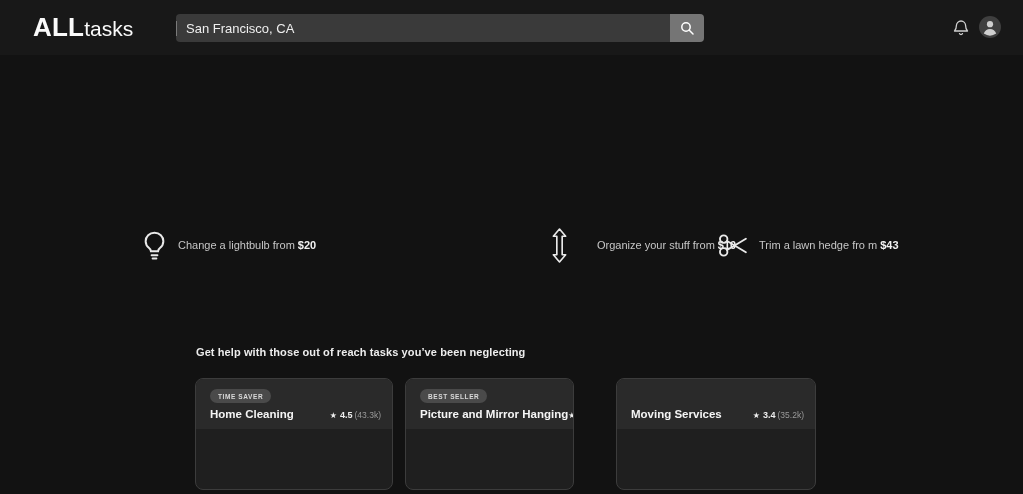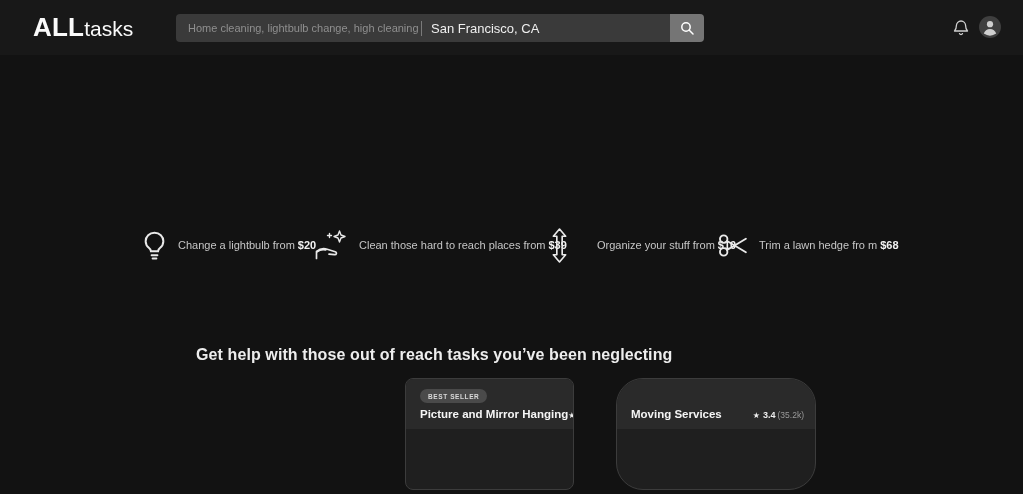--- a/index.html
+++ b/index.html
@@ -31,27 +31,27 @@
   
   .hero { position:absolute; top:130px; left:0; width:100%; text-align:center;
     color:#f2f2f2; font-size:31px; font-weight:700; line-height:36px; letter-spacing:.2px; }
   
   .feature { position:absolute; top:224px; height:42px; display:flex; align-items:center; gap:10px; }
   .f1 { left:141px; } .f2 { left:314px; } .f3 { left:549px;gap:27px; } .f4 { left:718px; }
   .feature .ftext { color:#c6c6c6; font-size:11px; white-space:nowrap; }
   .feature .fprice { color:#f2f2f2; font-weight:700; margin-left:3px; }
   .ficon { display:flex; align-items:center; justify-content:center; }
   
-  .section-title { position:absolute; left:196px; top:346px; color:#ededed; font-size:16px; font-weight:700; letter-spacing:.1px; }
+  .section-title { position:absolute; left:196px; top:346px; color:#ededed; font-size:11px; font-weight:700; letter-spacing:.1px; }
   
   .card {
     position:absolute; top:378px; height:112px; box-sizing:border-box;
     background:#1f1f1f; border:1px solid #3c3c3c; border-radius:8px; overflow:hidden; cursor:pointer;
   }
-  .c1 { left:195px; width:198px; } .c2 { left:405px; width:169px; } .c3 { left:616px; width:200px;border-radius:27px; }
+  .c1 { left:195px; width:198px; } .c2 { left:405px; width:169px; } .c3 { left:616px; width:200px; }
   .card-header { position:relative; height:50px; background:#2a2a2a; }
   .badge {
     position:absolute; left:14px; top:10px; background:#4a4a4a; color:#d9d9d9;
     font-size:6.5px; font-weight:600; letter-spacing:.6px; padding:3.5px 8px; border-radius:8px; text-transform:uppercase;
   }
   .badge:empty { display:none; }
   .title-row { position:absolute; left:14px; right:11px; top:29px; display:flex; justify-content:space-between; align-items:baseline; }
   .card-title { font-size:11.5px; font-weight:700; color:#f5f5f5; white-space:nowrap; }
   .rating { font-size:9px; color:#efefef; white-space:nowrap; }
   .rating .star { font-size:8px; margin-right:3px; }
@@ -61,21 +61,20 @@
 </head>
 <body>
 
 <div class="app">
 
   <div class="header">
     <div class="logo"><span class="bold">ALL</span><span class="light">tasks</span></div>
 
     <div class="searchbar">
       <div class="search-fields">
-        <input class="search-input" type="text" placeholder="Home cleaning, lightbulb change, high cleaning" style="">
         <div class="search-divider"></div>
         <div class="location-field">San Francisco, CA</div>
       </div>
       <button class="search-btn">
         <span style="display:flex">
           <svg width="14" height="14" viewBox="0 0 14 14" fill="none" stroke="#ffffff" stroke-width="1.5" stroke-linecap="round">
             <circle cx="6" cy="6" r="4.2"></circle>
               <line x1="9.3" y1="9.3" x2="13" y2="13"></line>
           </svg>
         </span>
@@ -107,55 +106,53 @@
     <span class="ficon">
       <svg width="27" height="31" viewBox="0 0 24 28" fill="none" stroke="#e9e9e9" stroke-width="1.8" stroke-linecap="round">
         <path d="M12 2.5c-4.6 0-8 3.4-8 7.6 0 2.6 1.3 4.7 3.1 6.1 1 .8 1.6 1.9 1.7 3.1h6.4c.1-1.2.7-2.3 1.7-3.1 1.8-1.4 3.1-3.5 3.1-6.1 0-4.2-3.4-7.6-8-7.6z"></path>
         <line x1="9.4" y1="22.8" x2="14.6" y2="22.8"></line>
           <line x1="10.3" y1="25.8" x2="13.7" y2="25.8"></line>
       </svg>
     </span>
     <span class="ftext"><span>Change a lightbulb from</span><span class="fprice">$20</span></span>
   </div>
 
-  <div class="feature f2">
-    <span class="ficon">
-      <svg width="35" height="32" viewBox="0 0 35 32" fill="none" stroke="#e9e9e9" stroke-width="1.7" stroke-linecap="round" stroke-linejoin="round">
-        <path d="M25.5 2l1.5 4 4 1.5-4 1.5-1.5 4-1.5-4-4-1.5 4-1.5z" stroke-width="1.4"></path>
-        <path d="M15.5 4.5v4M13.5 6.5h4" stroke-width="1.4"></path>
-        <path d="M2.5 29.5v-7c3.2-2.6 7-3.4 10.7-2.2l8 2.5c1.9.6 1.4 3.1-.6 2.9l-5.6-.6"></path>
-        <path d="M3 22.8c2.6-2 5.7-2.7 8.8-1.9"></path>
-      </svg>
-    </span>
-    <span class="ftext"><span>Clean those hard to reach places from</span><span class="fprice">$39</span></span>
-  </div>
 
   <div class="feature f3">
     <span class="ficon">
       <svg width="21" height="37" viewBox="0 0 20 36" fill="none" stroke="#e9e9e9" stroke-width="1.6" stroke-linejoin="round">
         <path d="M10 2 L16 9 H12.6 V27 H16 L10 34 L4 27 H7.4 V9 H4 Z"></path>
       </svg>
     </span>
     <span class="ftext"><span>Organize your stuff from</span><span class="fprice">$10</span></span>
   </div>
 
   <div class="feature f4">
     <span class="ficon">
       <svg width="31" height="27" viewBox="0 0 30 26" fill="none" stroke="#e9e9e9" stroke-width="1.8" stroke-linecap="round">
         <circle cx="5.5" cy="6.8" r="3.6"></circle>
           <circle cx="5.5" cy="19.2" r="3.6"></circle>
         <path d="M8.8 8.7 L27 19.6"></path>
           <path d="M8.8 17.3 L27 6.4"></path>
       </svg>
     </span>
-    <span class="ftext"><span>Trim a lawn hedge fro m</span><span class="fprice">$68</span></span>
+    <span class="ftext"><span>Trim a lawn hedge fro m</span><span class="fprice">$43</span></span>
   </div>
 
   <div class="section-title">Get help with those out of reach tasks you’ve been neglecting</div>
 
+  <div class="card c1">
+    <div class="card-header">
+      <span class="badge">TIME SAVER</span>
+      <div class="title-row">
+        <span class="card-title">Home Cleaning</span>
+        <span class="rating"><span class="star">★</span><span class="score">4.5</span><span class="reviews">(43.3k)</span></span>
+      </div>
+    </div>
+  </div>
 
   <div class="card c2">
     <div class="card-header">
       <span class="badge">BEST SELLER</span>
       <div class="title-row">
         <span class="card-title">Picture and Mirror Hanging</span>
         <span class="rating"><span class="star">★</span><span class="score">3.2</span><span class="reviews">(121.1k)</span></span>
       </div>
     </div>
   </div>

